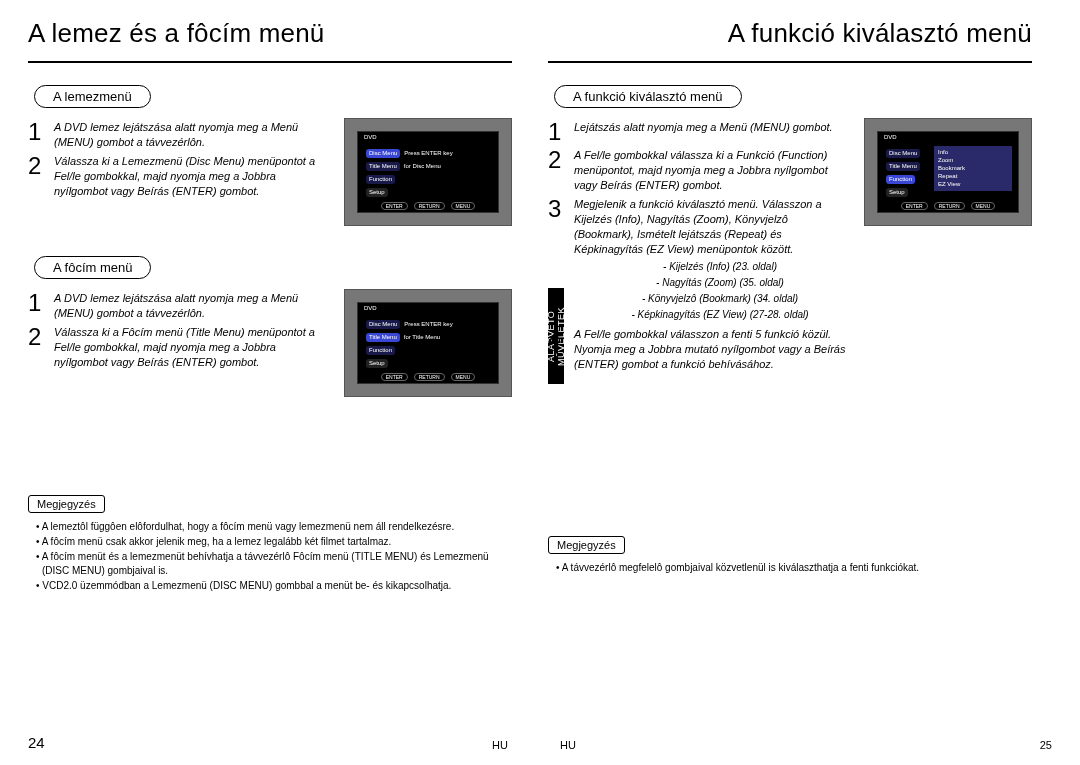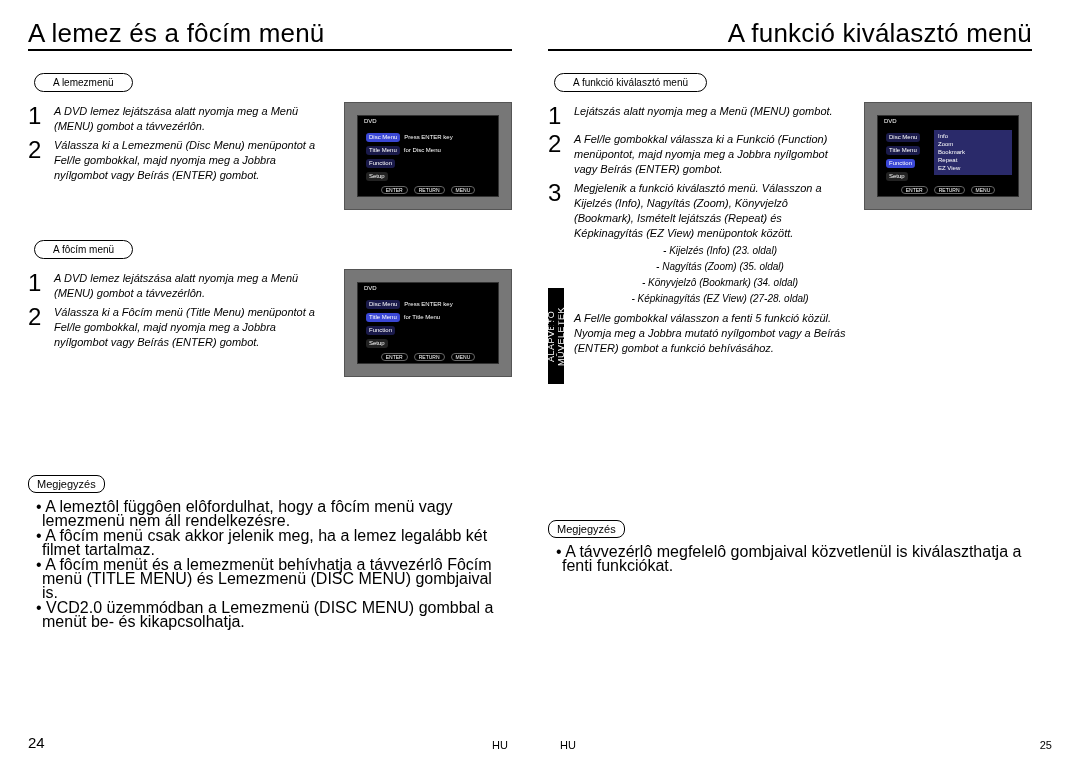--- a/index.html
+++ b/index.html
@@ -23,47 +23,47 @@
     position: relative;
   }
   .col {
     flex: 1 1 0;
     position: relative;
   }
   .title {
     font-size: 26px;
     font-weight: normal;
     letter-spacing: 0.2px;
-    margin: 0 0 0 0;
+    margin: 0 0 12px 0;
   }
   .title-right { text-align: right; }
   .rule { height: 2px; background: #000; margin-bottom: 16px; }
   .section-pill {
     display: inline-block;
     border: 1px solid #000;
     border-radius: 12px;
     padding: 3px 18px;
-    font-size: 10px;
+    font-size: 13px;
     margin: 6px 0 10px 6px;
   }
   .steps { position: relative; }
   .step { display: flex; gap: 8px; margin: 2px 0 4px 0; align-items: flex-start; }
   .step-num { font-size: 24px; line-height: 24px; min-width: 18px; }
   .step-text { font-size: 11px; line-height: 15px; max-width: 280px; font-style: italic; }
   .sublist { font-size: 10px; margin: 2px 0 0 18px; }
   .sublist div { margin: 1px 0; text-align: center; }
   .note-label {
     display: inline-block;
     border: 1px solid #000;
-    border-radius: 8px;
+    border-radius: 3px;
     padding: 2px 8px;
     font-size: 11px;
     margin: 8px 0 6px 0;
   }
-  .note-list { font-size: 16px; line-height: 14px; margin: 0 0 0 8px; }
+  .note-list { font-size: 10px; line-height: 14px; margin: 0 0 0 8px; }
   .note-list div { text-indent: -6px; padding-left: 6px; margin: 1px 0; }
   .pagenum-left { position: absolute; left: 28px; bottom: 14px; font-size: 15px; }
   .pagenum-right { position: absolute; right: 28px; bottom: 14px; font-size: 11px; }
   .lang { font-size: 11px; position: absolute; bottom: 14px; }
   .lang-left { left: 492px; }
   .lang-right { left: 560px; }
 
   
   .tab {
     position: absolute;

